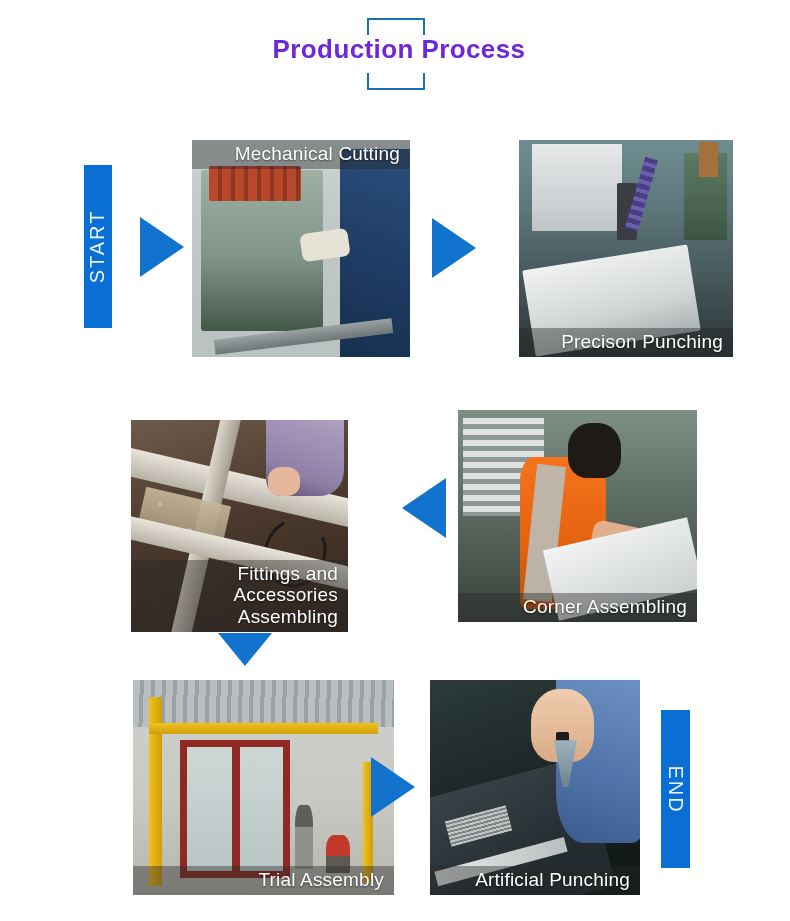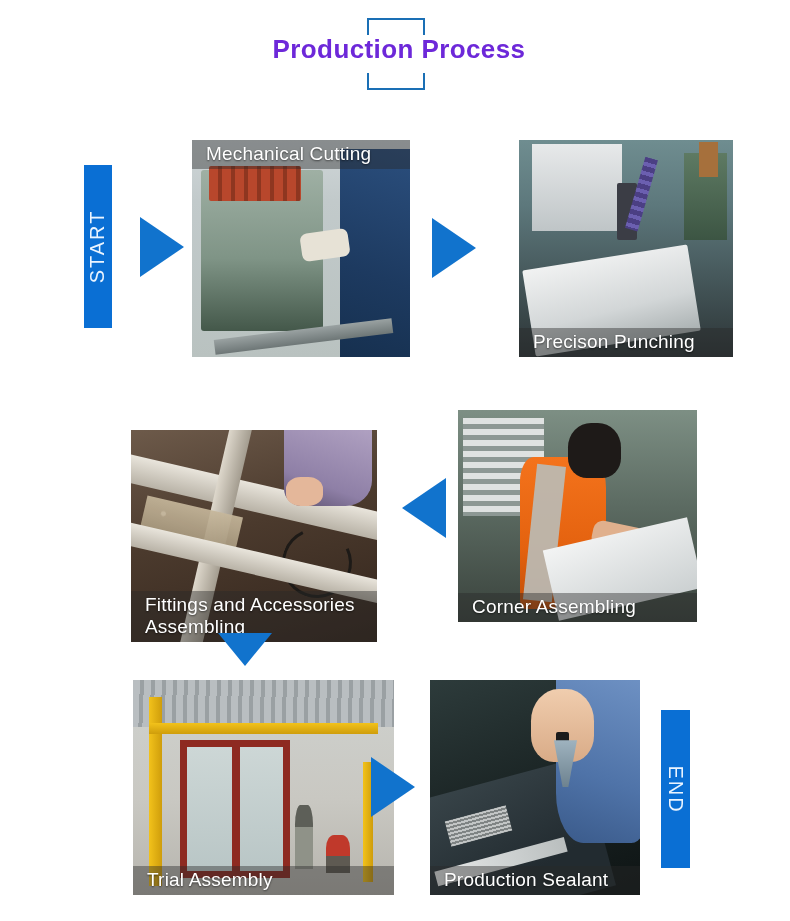--- a/index.html
+++ b/index.html
@@ -59,20 +59,21 @@
     letter-spacing: 0.4px;
     font-weight: 700;
     white-space: nowrap;
   }
 
   
   .photo {
     position: absolute;
     overflow: hidden;
     background: #701a75;
+    text-align: right;
   }
   .photo-art {
     position: absolute;
     left: 0; top: 0; right: 0; bottom: 0;
   }
   .caption {
     position: absolute;
     left: 0;
     width: 100%;
     box-sizing: border-box;
@@ -372,21 +373,21 @@
   <div class="photo" style="left:483px; top:140px; width:214px; height:217px;margin-left:36px;">
     <div class="photo-art art-punch">
       <div class="punch-green"></div>
       <div class="punch-wood"></div>
       <div class="punch-head"></div>
       <div class="punch-hose"></div>
     </div>
     <div class="caption bottom">Precison Punching</div>
   </div>
 
-  <div class="photo" style="left:131px; top:430px; width:246px; height:212px;text-decoration:underline;">
+  <div class="photo" style="left:131px; top:420px; width:217px; height:212px;text-decoration:underline;">
     <div class="photo-art art-fit">
       <div class="fit-bar-v"></div>
       <div class="fit-grit"></div>
       <div class="fit-person"></div>
       <div class="fit-hand"></div>
       <div class="fit-cord"></div>
     </div>
     <div class="caption bottom">
       <div>Fittings and Accessories</div>
       <div>Assembling</div>
@@ -422,20 +423,20 @@
   <div class="arrow arrow-right" style="left:371px; top:757px;"></div>
 
   <div class="photo" style="left:430px; top:680px; width:210px; height:215px;">
     <div class="photo-art art-seal">
       <div class="seal-label"></div>
       <div class="seal-shirt"></div>
       <div class="seal-hand"></div>
       <div class="seal-nozzle"></div>
       <div class="seal-gun"></div>
     </div>
-    <div class="caption bottom">Production Sealant</div>
+    <div class="caption bottom">Artificial Punching</div>
   </div>
 
   <div class="endcap end" style="left:661px; top:710px; width:29px; height:158px;">
     <span>END</span>
   </div>
 
 </div>
 
 </body></html>

